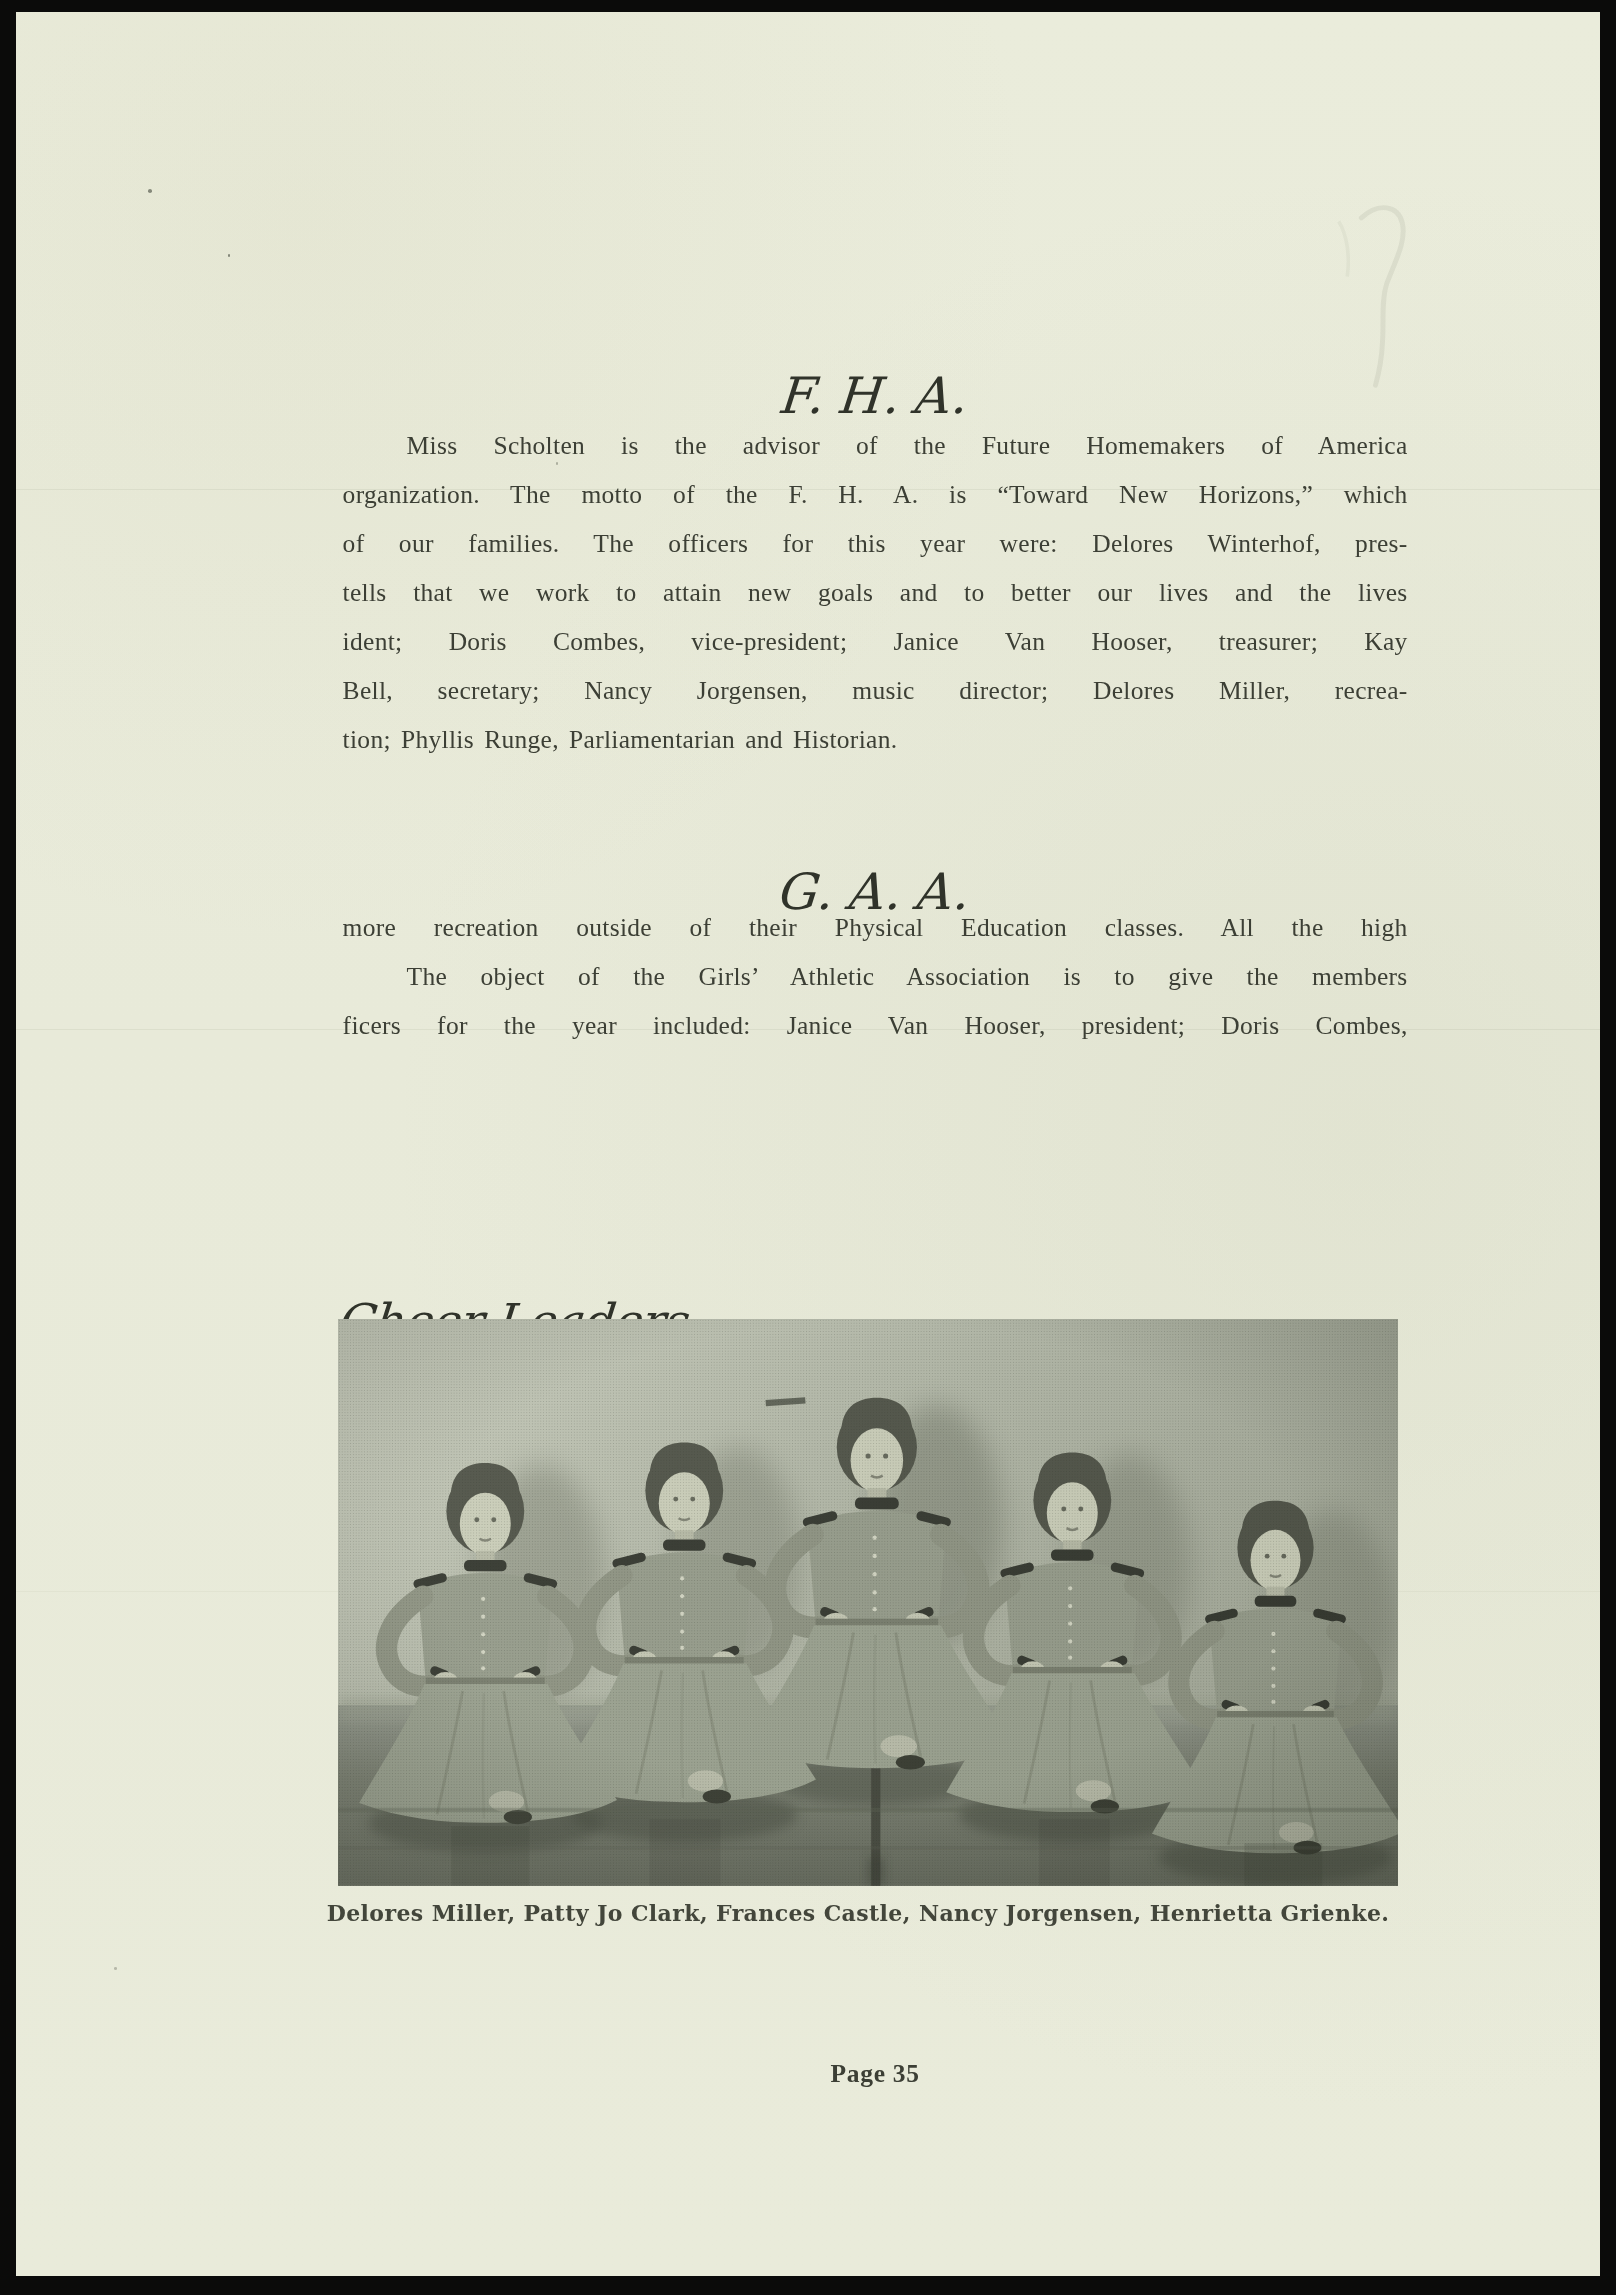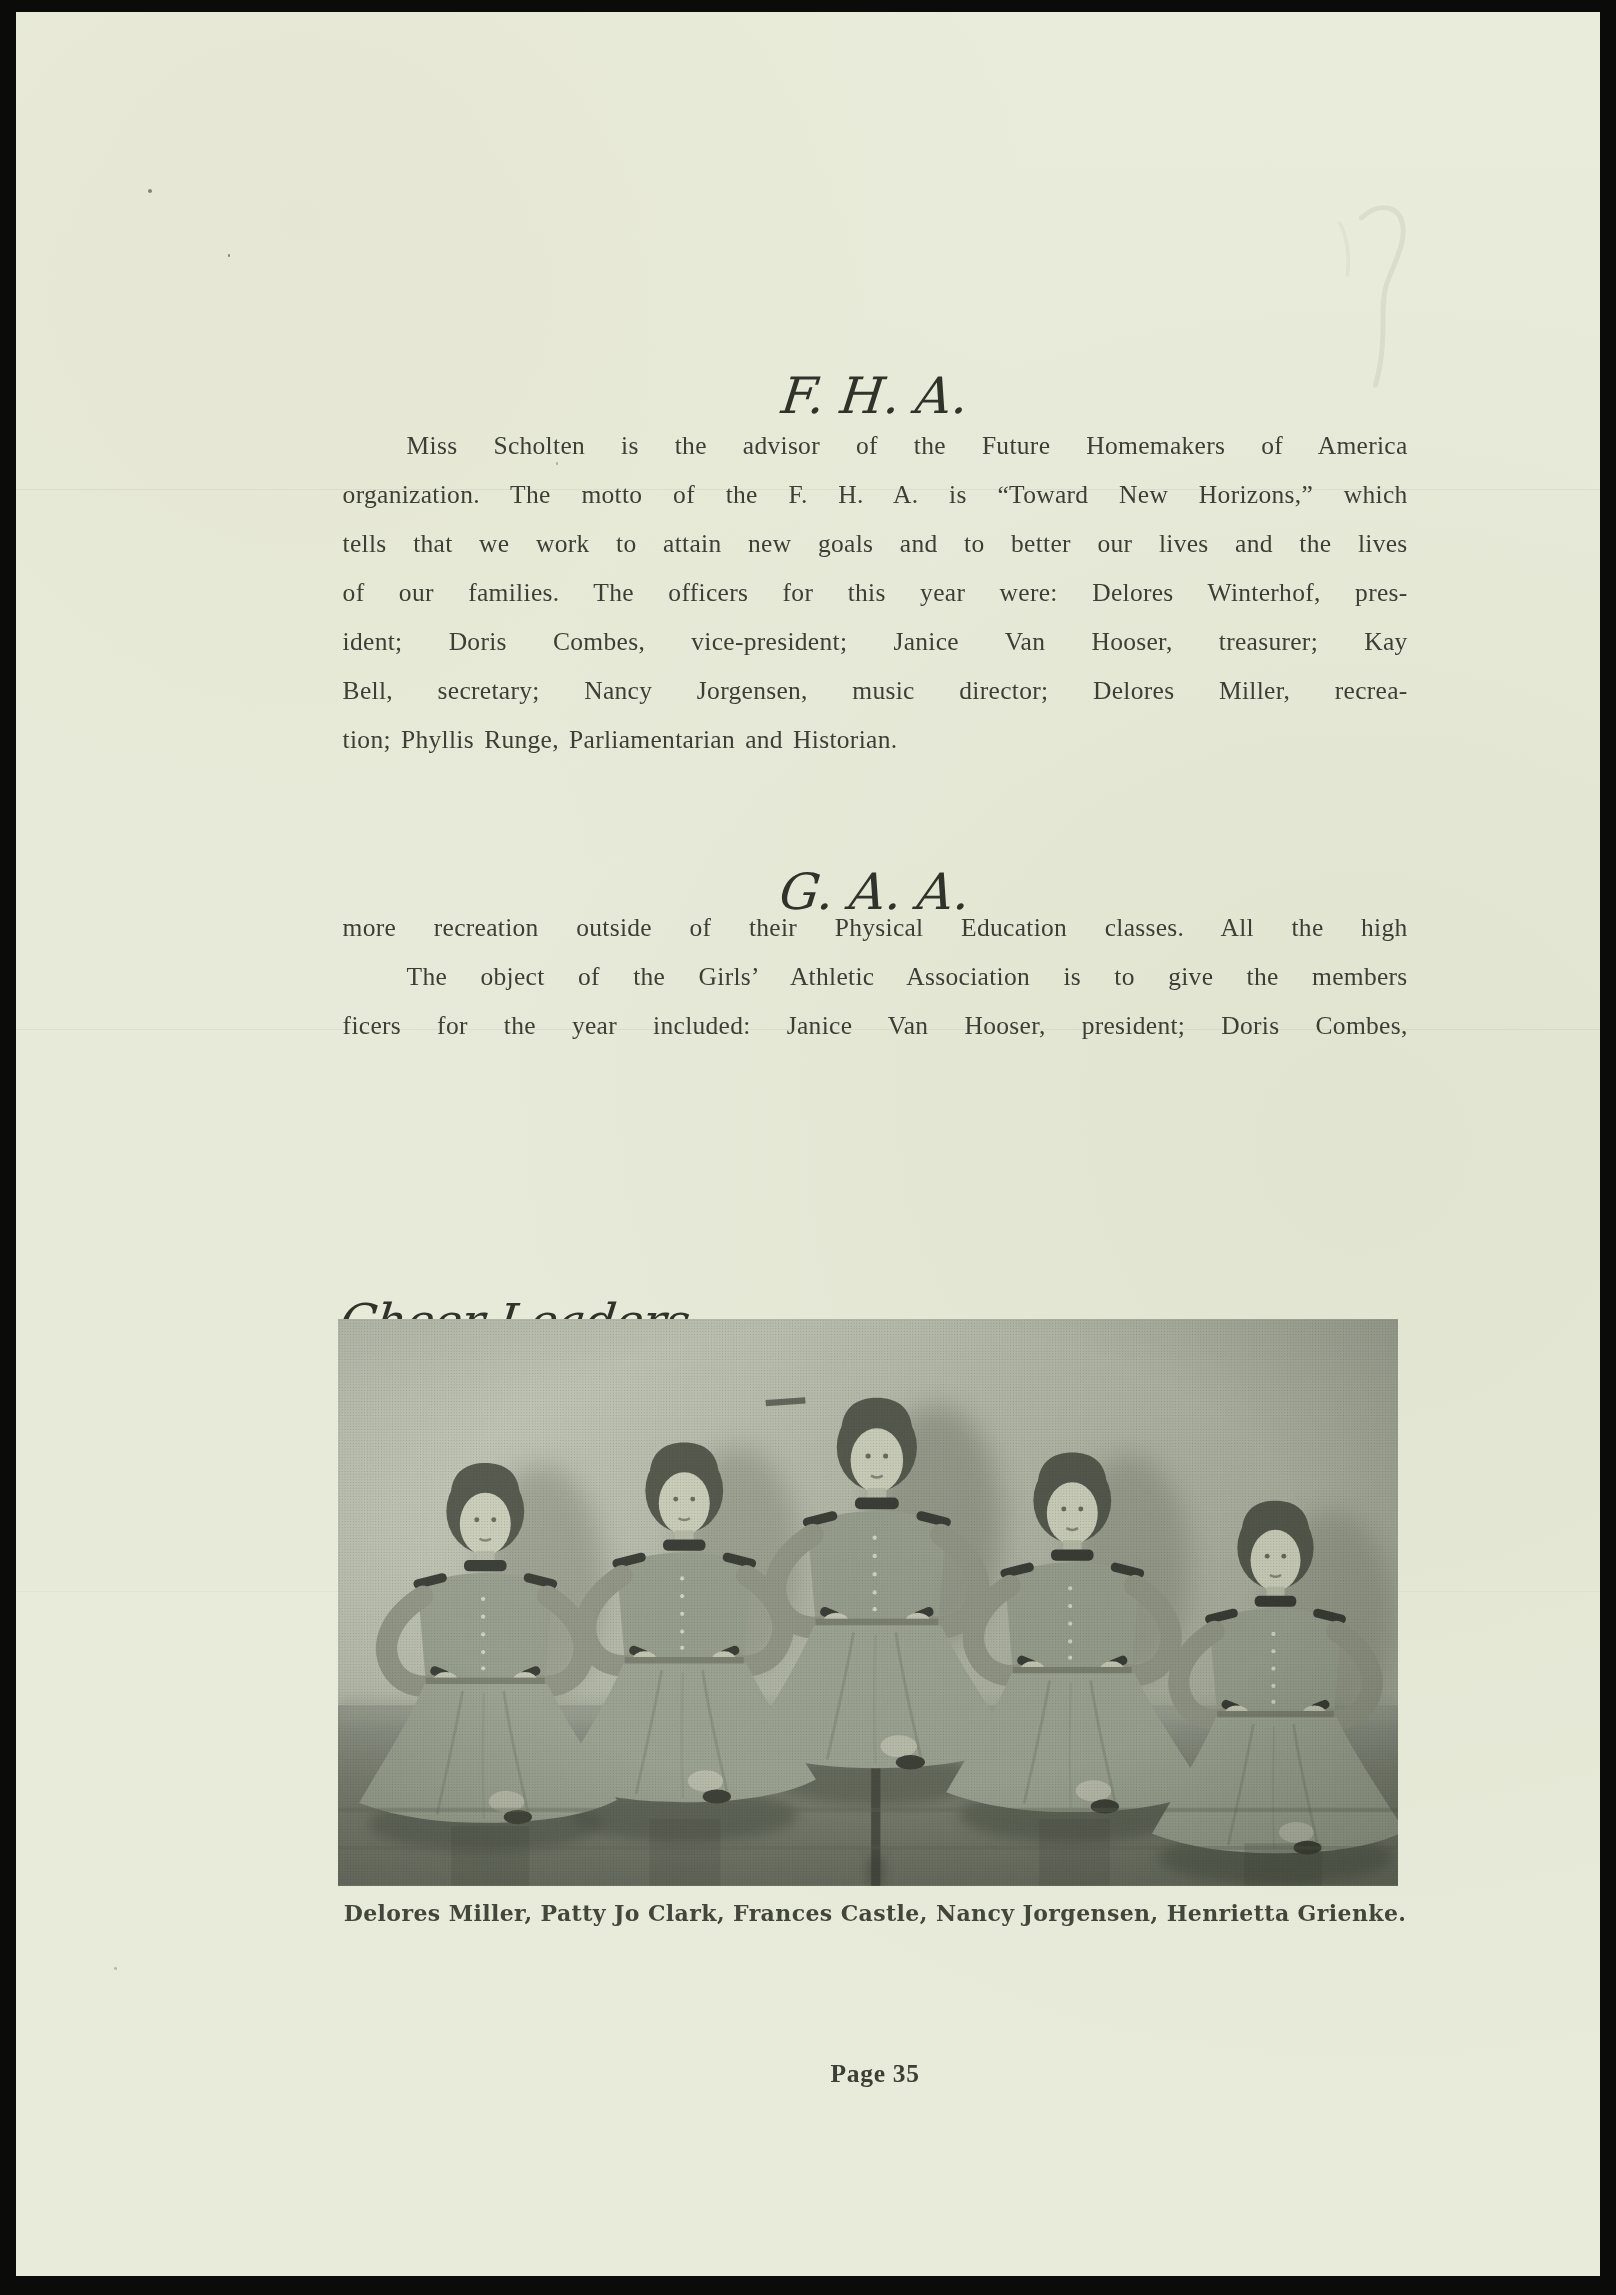--- a/index.html
+++ b/index.html
@@ -61,21 +61,21 @@
     background-size:2.8px 2.8px;
     pointer-events:none;
   }
   .photo-tint{
     position:absolute;left:0;top:0;width:100%;height:100%;
     background:linear-gradient(120deg, rgba(228,232,214,0.10), rgba(100,106,88,0.12));
     pointer-events:none;
   }
 
   .caption{
-    position:absolute;left:327px;top:1888px;width:1065px;
+    position:absolute;left:310px;top:1888px;width:1065px;
     text-align:center;color:#43463b;
     font-family:"DejaVu Serif", serif;font-weight:700;
     font-size:22px;letter-spacing:0.4px;
   }
   .pageno{
     position:absolute;left:327px;top:2047px;width:1065px;
     text-align:center;color:#3c3f35;font-size:25.5px;letter-spacing:0.7px;font-weight:bold;
   }
 </style>
 </head>
@@ -94,22 +94,22 @@
   <svg class="smudge" viewBox="0 0 170 290">
     <path d="M60,35 C85,12 112,18 118,42 C124,68 108,96 96,128 C88,152 92,180 90,210 C89,235 84,258 80,272" fill="none" stroke="#787c6a" stroke-width="7" stroke-linecap="round" opacity="0.16"></path>
     <path d="M28,40 C40,60 44,90 40,118" fill="none" stroke="#787c6a" stroke-width="5" opacity="0.10"></path>
   </svg>
 
   <h1 class="script-heading h-fha"><span class="sk">F. H. A.</span></h1>
 
   <div class="para p1">
       <div class="line first">Miss Scholten is the advisor of the Future Homemakers of America</div>
       <div class="line">organization. The motto of the F. H. A. is “Toward New Horizons,” which</div>
+      <div class="line">of our families. The officers for this year were: Delores Winterhof, pres-</div>
       <div class="line">tells that we work to attain new goals and to better our lives and the lives</div>
-      <div class="line">of our families. The officers for this year were: Delores Winterhof, pres-</div>
       <div class="line">ident; Doris Combes, vice-president; Janice Van Hooser, treasurer; Kay</div>
       <div class="line">Bell, secretary; Nancy Jorgensen, music director; Delores Miller, recrea-</div>
       <div class="line last">tion; Phyllis Runge, Parliamentarian and Historian.</div>
     </div>
 
   <h1 class="script-heading h-gaa"><span class="sk">G. A. A.</span></h1>
 
   <div class="para p2">
       <div class="line">more recreation outside of their Physical Education classes. All the high</div>
       <div class="line first">The object of the Girls’ Athletic Association is to give the members</div>

